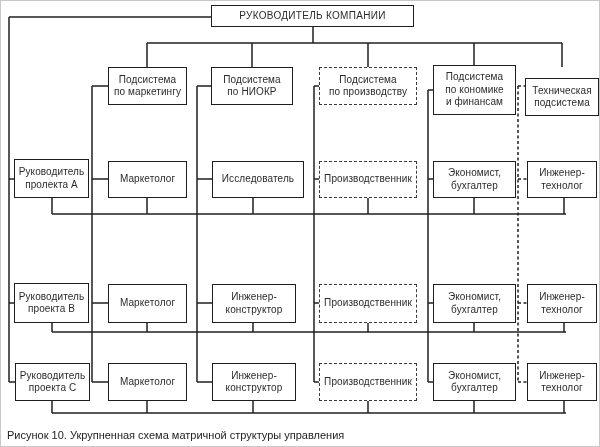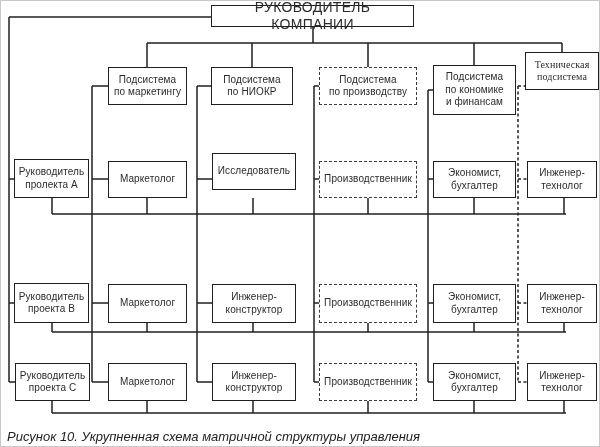--- a/index.html
+++ b/index.html
@@ -10,23 +10,23 @@
   }
   .wires { position:absolute; left:0; top:0; width:600px; height:447px; }
   .box {
     position:absolute; box-sizing:border-box; background:#ffffff;
     border:1.4px solid #1f1f1f;
     display:flex; align-items:center; justify-content:center;
     text-align:center; font-size:10px; line-height:1.24; color:#2b2b2b;
     white-space:pre-line; letter-spacing:0.1px;
   }
   .box.dashed { border-style:dashed; border-color:#3a3a3a; }
-  .box.head { font-size:14px; letter-spacing:0.3px; }
+  .box.head { font-size:10px; letter-spacing:0.3px; }
   .caption {
-    position:absolute; left:6px; top:428px; font-size:13px; font-style:italic;
+    position:absolute; left:6px; top:428px; font-size:11px; 
     color:#222222; white-space:nowrap;
   }
 </style>
 </head>
 <body>
 
 <div class="stage">
 
   <svg class="wires" width="600" height="447" viewBox="0 0 600 447" stroke="#1f1f1f" stroke-width="1.5" fill="none">
 
@@ -117,32 +117,32 @@
 
   <div class="box" style="left:107px; top:66px; width:79px; height:38px;">Подсистема
 по маркетингу</div>
   <div class="box" style="left:210px; top:66px; width:82px; height:38px;">Подсистема
 по НИОКР</div>
   <div class="box dashed" style="left:318px; top:66px; width:98px; height:38px;">Подсистема
 по производству</div>
   <div class="box" style="left:432px; top:64px; width:83px; height:50px;">Подсистема
 по кономике
 и финансам</div>
-  <div class="box" style="left:524px; top:51px; width:74px; height:38px;font-family:Liberation Serif, serif;">Техническая
+  <div class="box" style="left:524px; top:77px; width:74px; height:38px;">Техническая
 подсистема</div>
 
   <div class="box" style="left:13px; top:158px; width:75px; height:39px;">Руководитель
 пролекта А</div>
   <div class="box" style="left:13px; top:282px; width:75px; height:40px;">Руководитель
 проекта В</div>
   <div class="box" style="left:14px; top:362px; width:75px; height:38px;">Руководитель
 проекта С</div>
 
   <div class="box" style="left:107px; top:160px; width:79px; height:37px;">Маркетолог</div>
-  <div class="box" style="left:211px; top:152px; width:84px; height:37px;text-align:right;">Исследователь</div>
+  <div class="box" style="left:211px; top:160px; width:92px; height:37px;text-align:right;">Исследователь</div>
   <div class="box dashed" style="left:318px; top:160px; width:98px; height:37px;">Производственник</div>
   <div class="box" style="left:432px; top:160px; width:83px; height:37px;">Экономист,
 бухгалтер</div>
   <div class="box" style="left:526px; top:160px; width:70px; height:37px;">Инженер-
 технолог</div>
 
   <div class="box" style="left:107px; top:283px; width:79px; height:39px;">Маркетолог</div>
   <div class="box" style="left:211px; top:283px; width:84px; height:39px;">Инженер-
 конструктор</div>
   <div class="box dashed" style="left:318px; top:283px; width:98px; height:39px;">Производственник</div>

